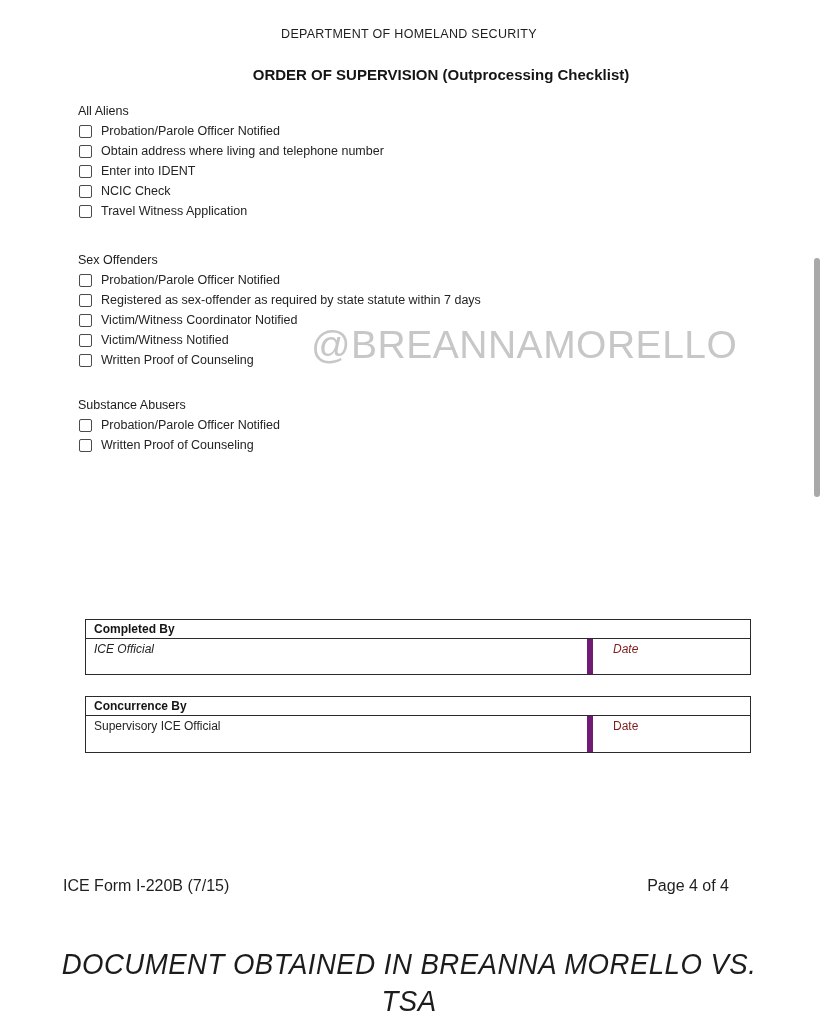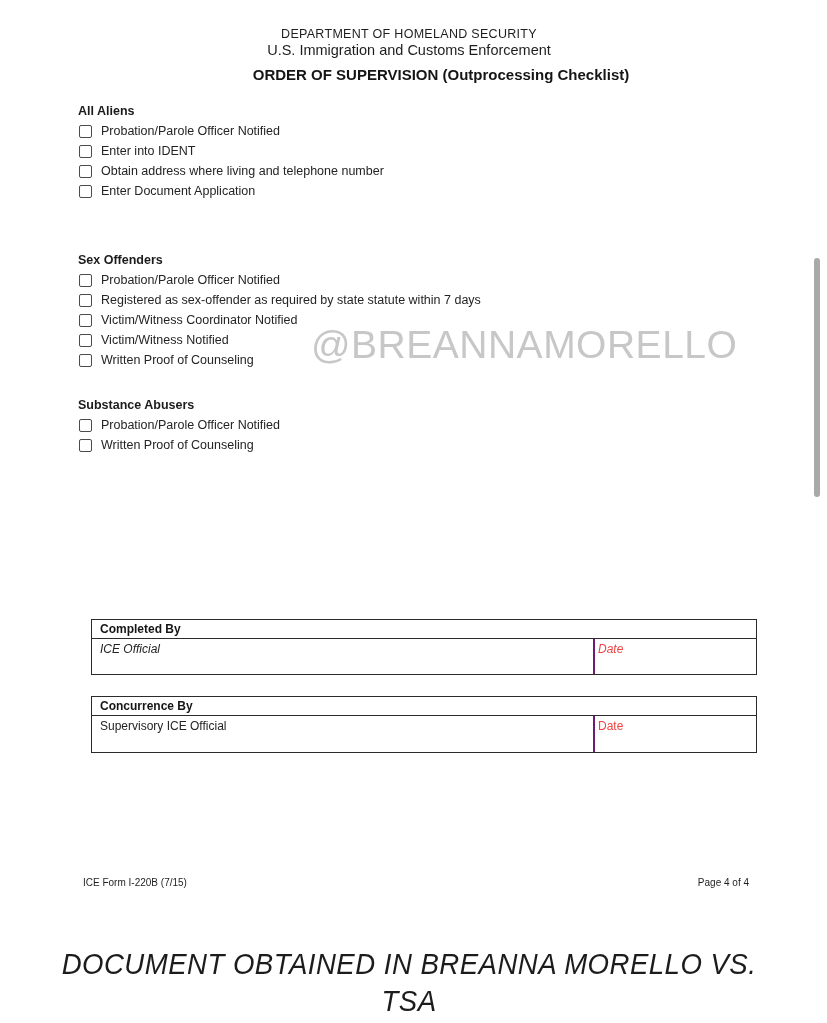--- a/index.html
+++ b/index.html
@@ -21,21 +21,21 @@
   .doc-header { position: absolute; left: 0; width: 818px; text-align: center; }
   .hdr-dept   { top: 27px; font-size: 12.5px; letter-spacing: 0.3px; color: #1e1e1e; }
   .hdr-agency { top: 42px; font-size: 14.5px; color: #1e1e1e; }
   .hdr-title  { top: 66px; font-size: 15px; font-weight: bold; color: #151515; padding-left: 32px; }
 
   
   .section-heading {
     position: absolute;
     left: 78px;
     font-size: 12.5px;
-    font-weight: bold;
+    font-weight: normal;
     color: #1b1b1b;
   }
   .check-list { position: absolute; left: 79px; }
   .check-item {
     display: flex;
     align-items: center;
     height: 20px;
   }
   .checkbox {
     width: 11px;
@@ -57,21 +57,21 @@
     letter-spacing: 0.5px;
     color: #c7c7c7;
     white-space: nowrap;
     pointer-events: none;
     margin-left: 48px;
   }
 
   
   .form-table {
     position: absolute;
-    left: 91px;
+    left: 85px;
     width: 666px;
     border: 1.5px solid #2b2b2b;
     box-sizing: border-box;
     background: #ffffff;
   }
   .ft-header {
     border-bottom: 1px solid #2b2b2b;
     font-size: 12px;
     font-weight: bold;
     padding: 2px 8px 2px 8px;
@@ -79,40 +79,40 @@
   }
   .ft-body { display: flex; }
   .ft-cell-left {
     flex: 1 1 auto;
     font-size: 12px;
     padding: 3px 8px;
     color: #242424;
   }
   .ft-cell-right {
     flex: 0 0 163px;
-    border-left: 2px solid #701a75;
+    border-left: 6px solid #701a75;
     font-size: 12px;
-    padding: 3px 3px;
+    padding: 3px 20px;
     box-sizing: border-box;
-    color: #ef4444;
+    color: #7f1d1d;
   }
   .table-completed   { top: 619px; }
   .table-completed   .ft-body { height: 35px; font-style: italic; }
   .table-concurrence { top: 696px; }
   .table-concurrence .ft-body { height: 36px; justify-content: space-between; }
 
   
   .doc-footer {
     position: absolute;
-    left: 83px;
+    left: 63px;
     top: 877px;
     width: 666px;
     display: flex;
     justify-content: space-between;
-    font-size: 10px;
+    font-size: 16px;
     color: #1f1f1f;
   }
 
   
   .caption-line {
     position: absolute;
     left: 0;
     width: 818px;
     text-align: center;
     font-size: 30px;
@@ -136,40 +136,43 @@
     border-radius: 3px;
     background: #a9a9a9;
   }
 </style>
 </head>
 <body>
 
 <div class="page">
 
   <div class="doc-header hdr-dept">DEPARTMENT OF HOMELAND SECURITY</div>
-  <div class="doc-header hdr-agency">U.S. Immigration and Customs Enforcement</div>
   <div class="doc-header hdr-title">ORDER OF SUPERVISION (Outprocessing Checklist)</div>
 
   <div class="section-heading" style="top:104px">All Aliens</div>
   <div class="check-list" style="top:121px">
     <div class="check-item">
       <span class="checkbox"></span>
       <span class="check-label">Probation/Parole Officer Notified</span>
     </div>
     <div class="check-item">
       <span class="checkbox"></span>
+      <span class="check-label">Obtain address where living and telephone number</span>
+    </div>
+    <div class="check-item">
+      <span class="checkbox"></span>
       <span class="check-label">Enter into IDENT</span>
     </div>
     <div class="check-item">
       <span class="checkbox"></span>
-      <span class="check-label">Obtain address where living and telephone number</span>
-    </div>
-    <div class="check-item">
-      <span class="checkbox"></span>
-      <span class="check-label">Enter Document Application</span>
+      <span class="check-label">NCIC Check</span>
+    </div>
+    <div class="check-item">
+      <span class="checkbox"></span>
+      <span class="check-label">Travel Witness Application</span>
     </div>
   </div>
 
   <div class="section-heading" style="top:253px">Sex Offenders</div>
   <div class="check-list" style="top:270px">
     <div class="check-item">
       <span class="checkbox"></span>
       <span class="check-label">Probation/Parole Officer Notified</span>
     </div>
     <div class="check-item">

